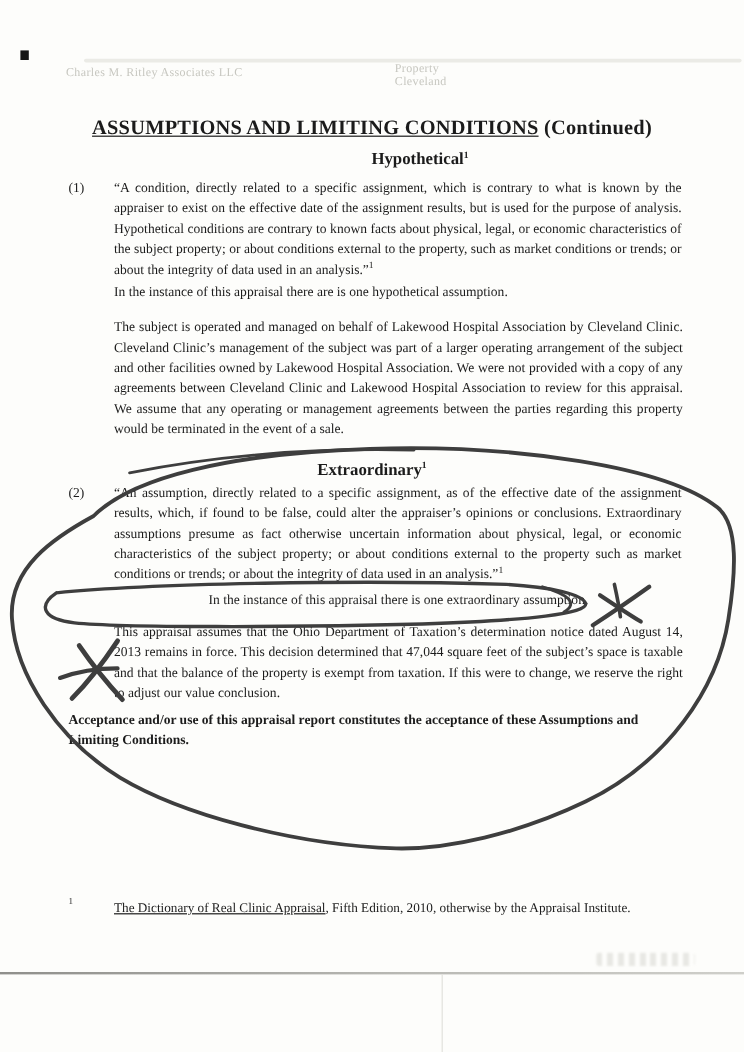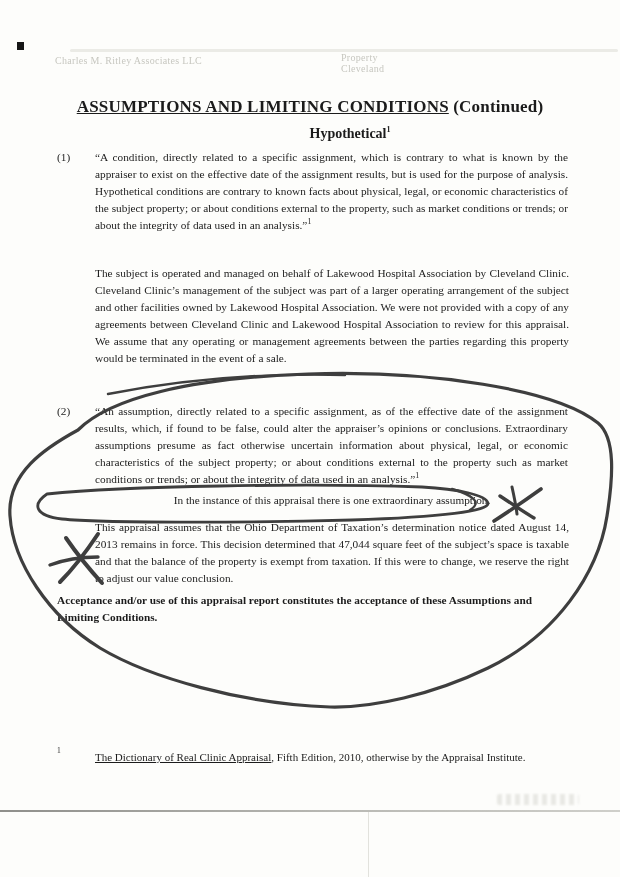--- a/index.html
+++ b/index.html
@@ -56,41 +56,45 @@
 </style>
 </head>
 <body>
 
 <div class="page">
 
   <div class="abs corner-mark"></div>
   <div class="abs streak-top"></div>
 
   <div class="abs faint" style="left:55px;top:55px;">Charles M. Ritley Associates LLC</div>
-  <div class="abs faint" style="left:341px;top:52px;line-height:11px;">
+  <div class="abs faint" style="left:329px;top:52px;line-height:11px;">
     <div>Property</div>
     <div>Cleveland</div>
   </div>
 
   <div class="abs doc-title">
     <span class="underlined">ASSUMPTIONS AND LIMITING CONDITIONS</span><span> (Continued)</span>
   </div>
 
   <div class="abs section-heading" style="top:126px;margin-left:40px;">
     <span>Hypothetical</span><sup class="fn">1</sup>
   </div>
 
   <div class="abs body-text numbered-item" style="left:57px;top:149px;width:511px;">
     <div class="num">(1)</div>
     <div class="txt"><span>“A condition, directly related to a specific assignment, which is contrary to what is known by the appraiser to exist on the effective date of the assignment results, but is used for the purpose of analysis.  Hypothetical conditions are contrary to known facts about physical, legal, or economic characteristics of the subject property; or about conditions external to the property, such as market conditions or trends; or about the integrity of data used in an analysis.”</span><sup class="fn">1</sup></div>
   </div>
 
+  <div class="abs body-text" style="left:95px;top:236px;width:474px;text-align:left;">In the instance of this appraisal there are is one hypothetical assumption.</div>
 
   <div class="abs body-text" style="left:95px;top:265px;width:474px;">The subject is operated and managed on behalf of Lakewood Hospital Association by Cleveland Clinic.  Cleveland Clinic’s management of the subject was part of a larger operating arrangement of the subject and other facilities owned by Lakewood Hospital Association.  We were not provided with a copy of any agreements between Cleveland Clinic and Lakewood Hospital Association to review for this appraisal.   We assume that any operating or management agreements between the parties regarding this property would be terminated in the event of a sale.</div>
 
+  <div class="abs section-heading" style="top:385px;">
+    <span>Extraordinary</span><sup class="fn">1</sup>
+  </div>
 
   <div class="abs body-text numbered-item" style="left:57px;top:403px;width:511px;">
     <div class="num">(2)</div>
     <div class="txt"><span>“An assumption, directly related to a specific assignment, as of the effective date of the assignment results, which, if found to be false, could alter the appraiser’s opinions or conclusions. Extraordinary assumptions presume as fact otherwise uncertain information about physical, legal, or economic characteristics of the subject property; or about conditions external to the property such as market conditions or trends; or about the integrity of data used in an analysis.”</span><sup class="fn">1</sup></div>
   </div>
 
   <div class="abs body-text" style="left:95px;top:492px;width:474px;text-align:center;">In the instance of this appraisal there is one extraordinary assumption.</div>
 
   <div class="abs body-text" style="left:95px;top:519px;width:474px;">This appraisal assumes that the Ohio Department of Taxation’s determination notice dated August 14, 2013 remains in force. This decision determined that 47,044 square feet of the subject’s space is taxable and that the balance of the property is exempt from taxation. If this were to change, we reserve the right to adjust our value conclusion.</div>
 

